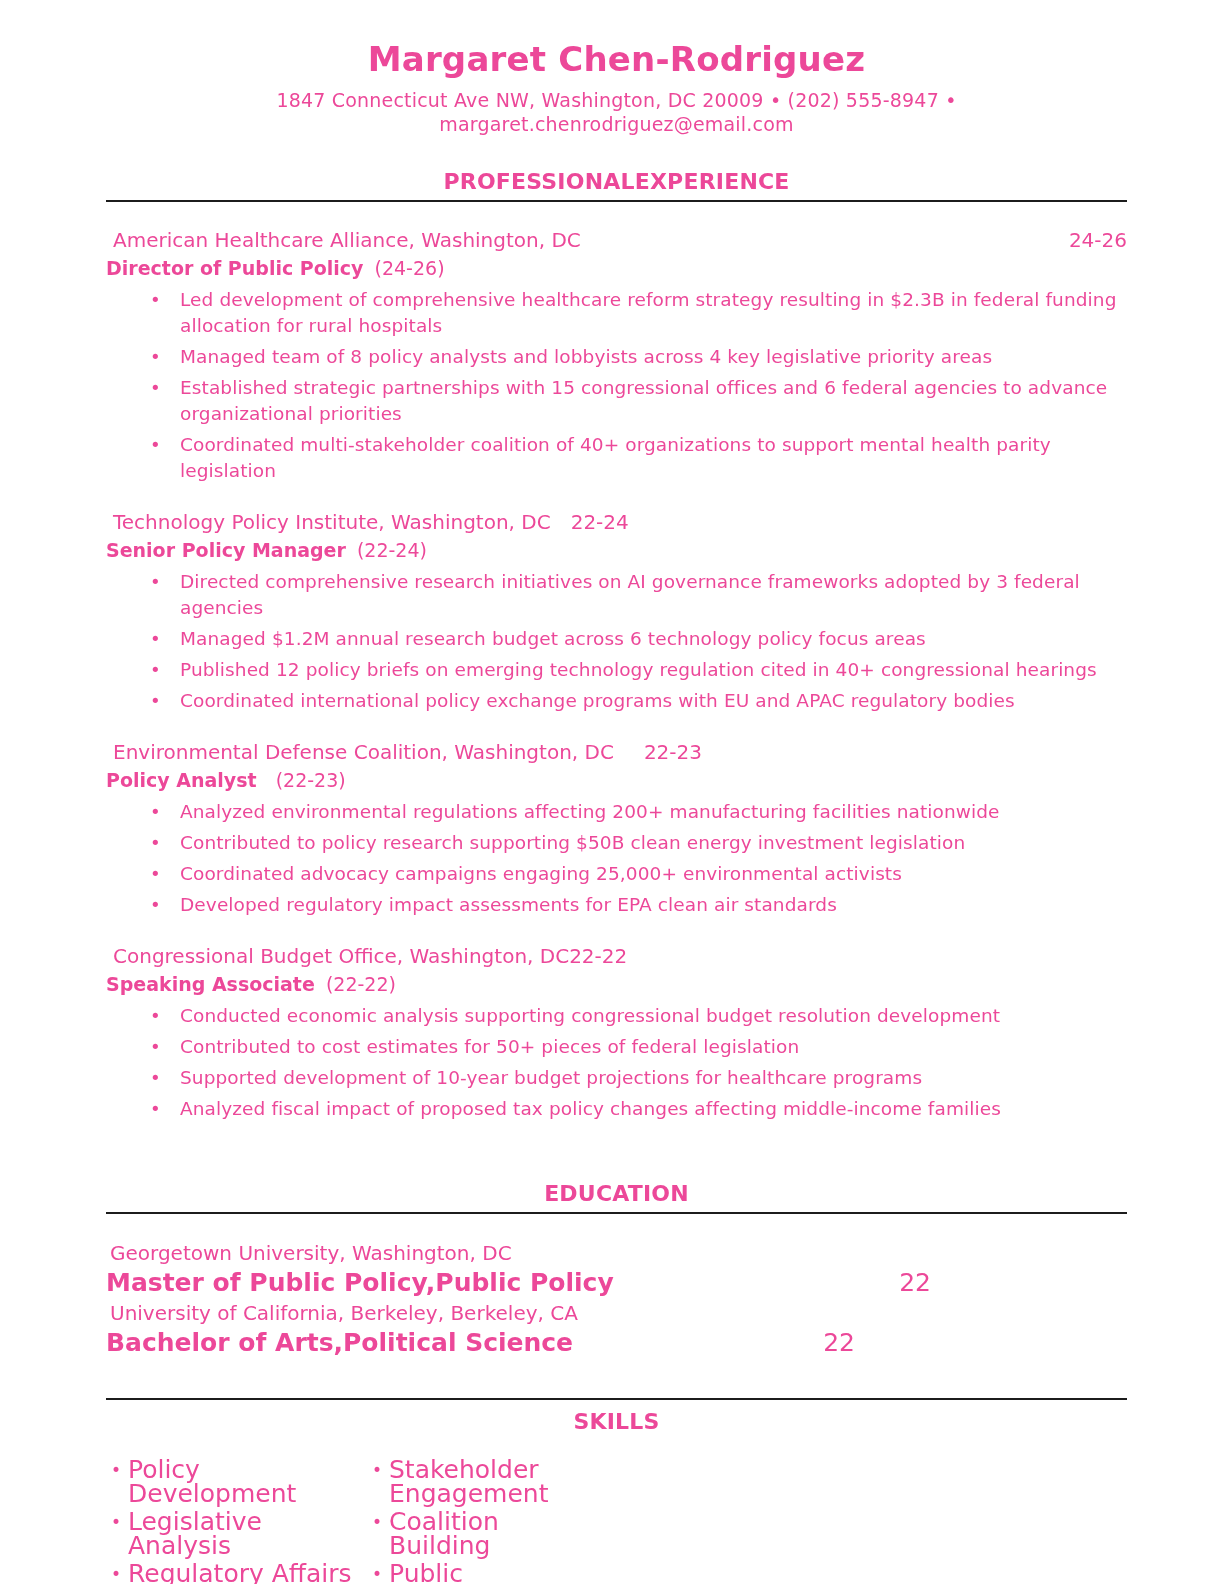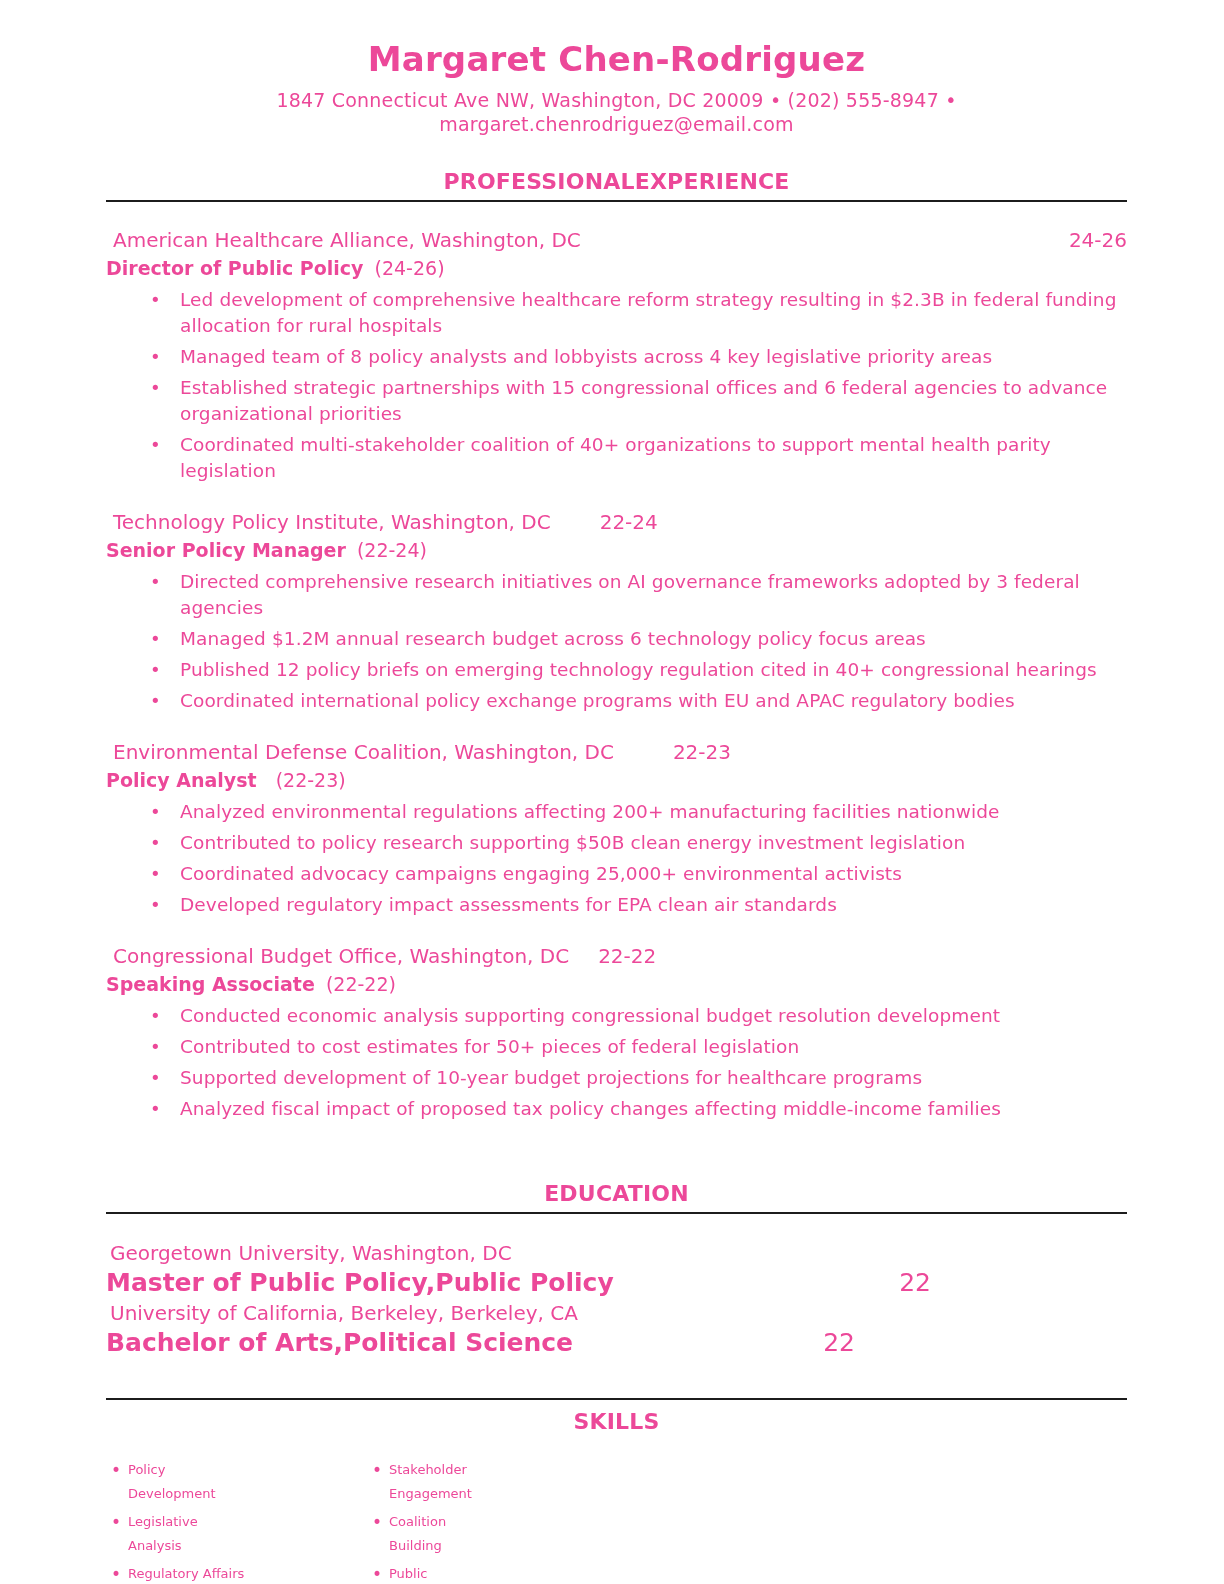--- a/index.html
+++ b/index.html
@@ -17,21 +17,21 @@
     text-align:center;font-size:19px;line-height:24px;margin-top:7px;letter-spacing:0.2px;
   }
   .section-heading{
     font-size:22px;font-weight:bold;text-align:center;margin:0;line-height:28px;letter-spacing:0.2px;
   }
   .rule{border:0;border-top:2px solid #1c1c1c;margin:4px 0 0 0;}
   .exp-heading{margin-top:32px;}
   
   .jobs{margin-top:0;}
   .job{margin-top:24px;}
-  .job-header{display:flex;align-items:baseline;font-size:20px;line-height:28px;padding-left:7px;gap:29px;}
+  .job-header{display:flex;align-items:baseline;font-size:20px;line-height:28px;padding-left:7px;}
   .job-date{white-space:nowrap;}
   .job:nth-child(1) .job-date{margin-left:auto;}
   .job:nth-child(2) .job-date{margin-left:20px;}
   .job:nth-child(3) .job-date{margin-left:30px;}
   .job:nth-child(4) .job-date{margin-left:0px;}
   .job-title-line{font-size:19px;line-height:28px;}
   .job-title{font-weight:bold;}
   .job-title-dates{margin-left:5px;}
   .job:nth-child(3) .job-title-dates{margin-left:13px;}
   .job-bullets{list-style:none;margin:5px 0 0 0;padding:0;}
@@ -49,21 +49,21 @@
   .edu-year{margin-left:auto;font-weight:normal;}
   .edu-entry:nth-child(1) .edu-year{margin-right:196px;}
   .edu-entry:nth-child(2) .edu-year{margin-right:272px;}
   
   .skills-rule{margin-top:40px;}
   .skills-heading{margin-top:8px;}
   .skills-cols{display:flex;margin-top:22px;}
   .skills-col{width:261px;}
   .skills-col ul{list-style:none;margin:0;padding:0;}
   .skills-col li{
-    position:relative;padding-left:22px;font-size:13px;line-height:24px;margin-bottom:4px;
+    position:relative;padding-left:22px;font-size:25px;line-height:24px;margin-bottom:4px;
     white-space:pre-line;
   }
   .skills-col li::before{content:"\2022";position:absolute;left:5px;top:0;font-size:17px;}
 </style>
 </head>
 <body>
 
 <div class="page">
 
   <h1 class="name">Margaret Chen-Rodriguez</h1>

